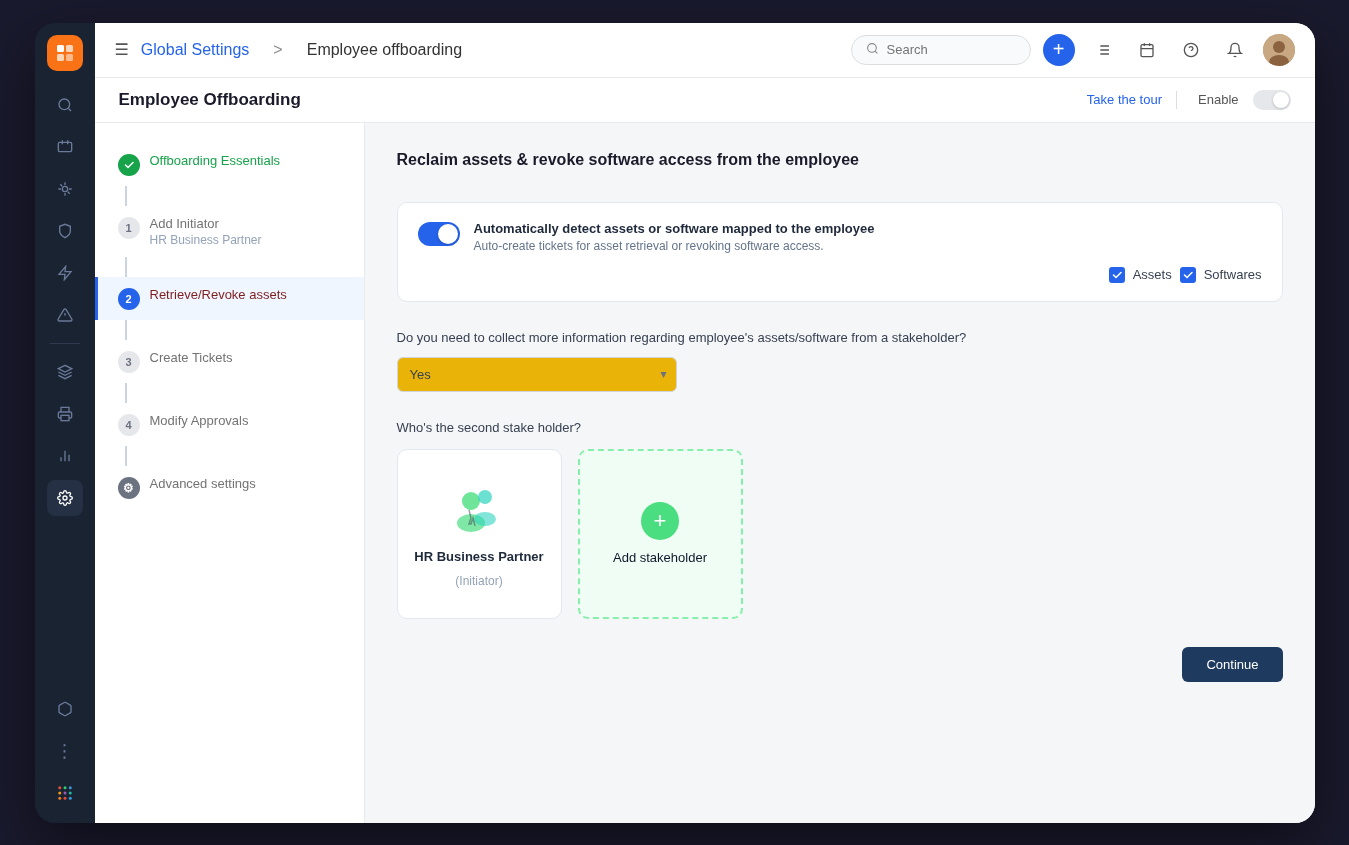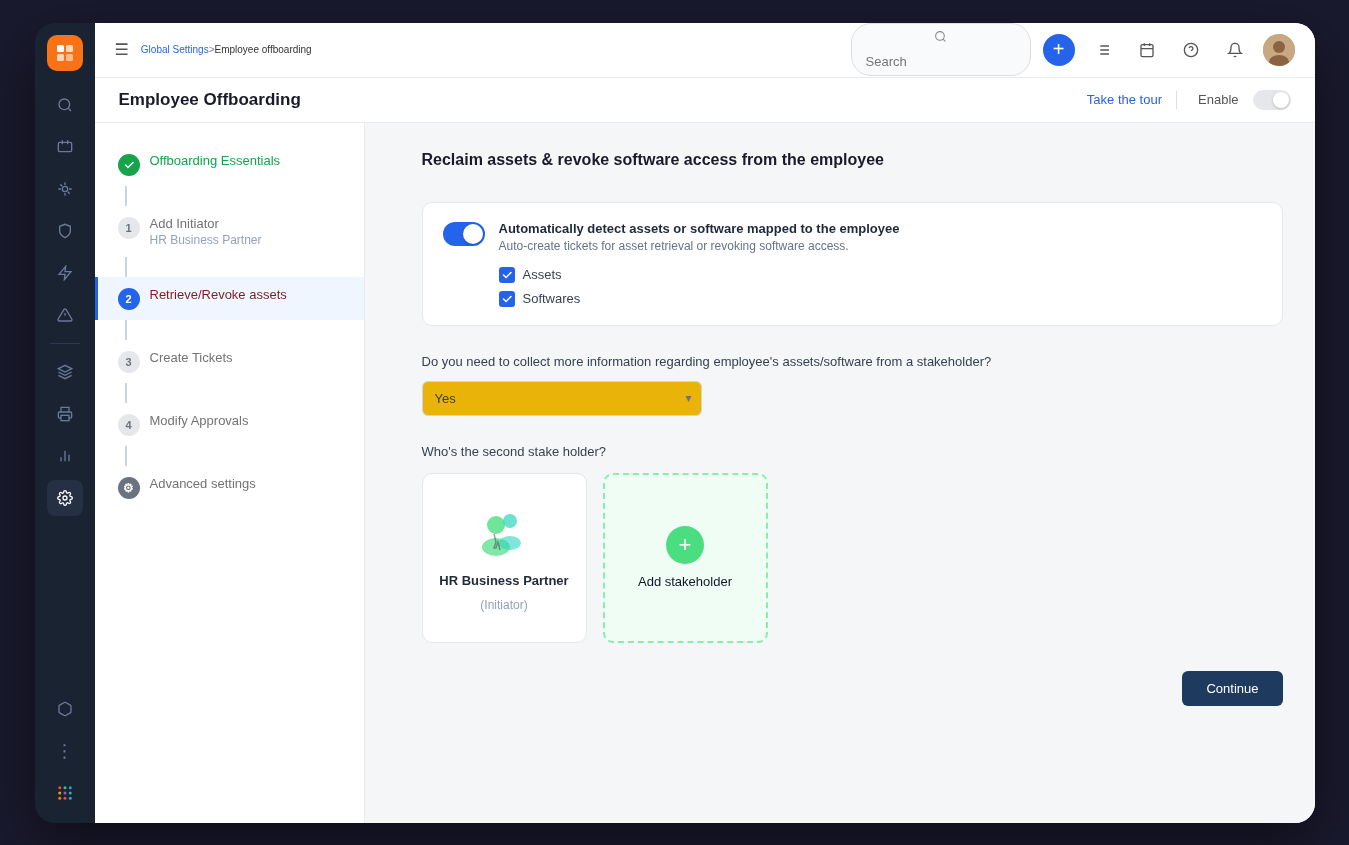--- a/index.html
+++ b/index.html
@@ -65,36 +65,36 @@
       border-bottom: 1px solid #e8eaed;
       gap: 12px;
       flex-shrink: 0;
     }
     .topbar-menu-icon {
       color: #555;
       font-size: 16px;
       cursor: pointer;
     }
     .topbar-breadcrumb {
-      display: flex; align-items: flex-end; gap: 0;
-      font-size: 10px;
+      display: flex; align-items: flex-end; gap: 24px;
+      font-size: 16px;
     }
     .topbar-breadcrumb .global-settings {
       color: #2563eb;
       font-weight: 500;
       cursor: pointer;
     }
     .topbar-breadcrumb .separator { color: #888; }
     .topbar-breadcrumb .current { color: #333; font-weight: 500; }
     .topbar-spacer { flex: 1; }
     .search-bar {
       display: flex; align-items: center;
       border: 1px solid #ddd; border-radius: 20px;
       padding: 6px 14px; gap: 8px;
-      background: #f9fafb; width: 180px; flex-direction: column;
+      background: #f9fafb; width: 180px;
     }
     .search-bar input {
       border: none; background: transparent; outline: none;
       font-size: 13px; color: #555; width: 100%;
     }
     .search-icon-sm { color: #888; font-size: 13px; }
     .topbar-actions { display: flex; align-items: center; gap: 12px; }
     .topbar-btn-circle {
       width: 32px; height: 32px; border-radius: 50%;
       display: flex; align-items: center; justify-content: center;
@@ -136,21 +136,20 @@
       background: #fff; box-shadow: 0 1px 3px rgba(0,0,0,0.2);
       margin-left: auto;
     }
 
     
     .content-area {
       flex: 1;
       display: flex;
       overflow: hidden;
       padding: 0;
-      gap: 25px;
     }
 
     
     .left-nav {
       width: 270px;
       background: #fff;
       border-right: 1px solid #e8eaed;
       padding: 20px 0;
       flex-shrink: 0;
       overflow-y: auto;
@@ -227,21 +226,21 @@
       background: #fff; margin-left: auto;
       box-shadow: 0 1px 3px rgba(0,0,0,0.2);
     }
     .toggle-card-text {}
     .toggle-card-title {
       font-size: 13px; font-weight: 600; color: #1e293b;
     }
     .toggle-card-desc {
       font-size: 12px; color: #64748b; margin-top: 3px;
     }
-    .checkboxes { margin-top: 14px; padding-left: 56px; display: flex; flex-direction: column; gap: 8px; }
+    .checkboxes { margin-top: 14px; padding-left: 56px; display: flex; gap: 8px; justify-content: flex-end; }
     .checkbox-item { display: flex; align-items: center; gap: 8px; }
     .checkbox-box {
       width: 16px; height: 16px; border-radius: 3px;
       background: #2563eb; display: flex; align-items: center; justify-content: center;
       cursor: pointer; flex-shrink: 0;
     }
     .checkbox-box svg { width: 10px; height: 10px; }
     .checkbox-label { font-size: 13px; color: #374151; }
 
     

